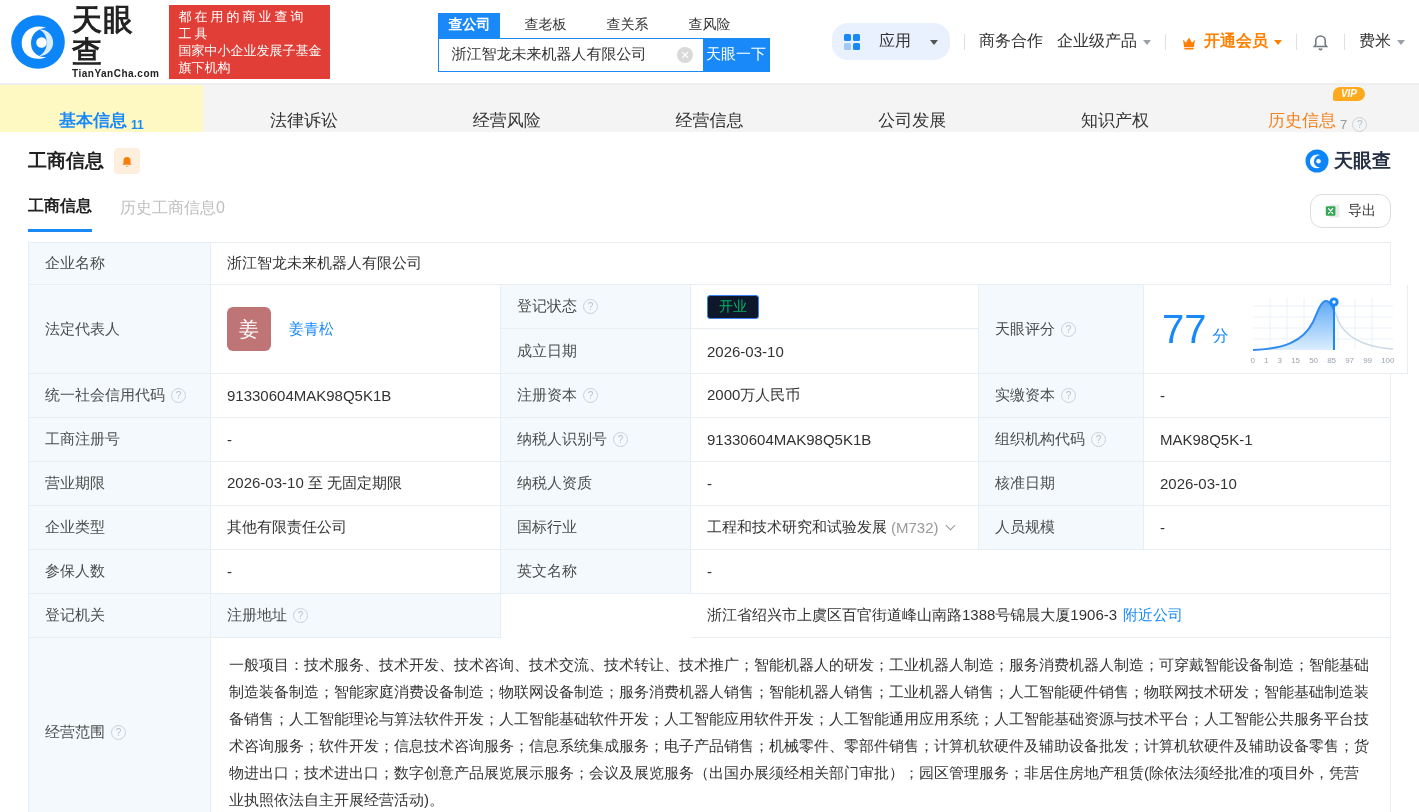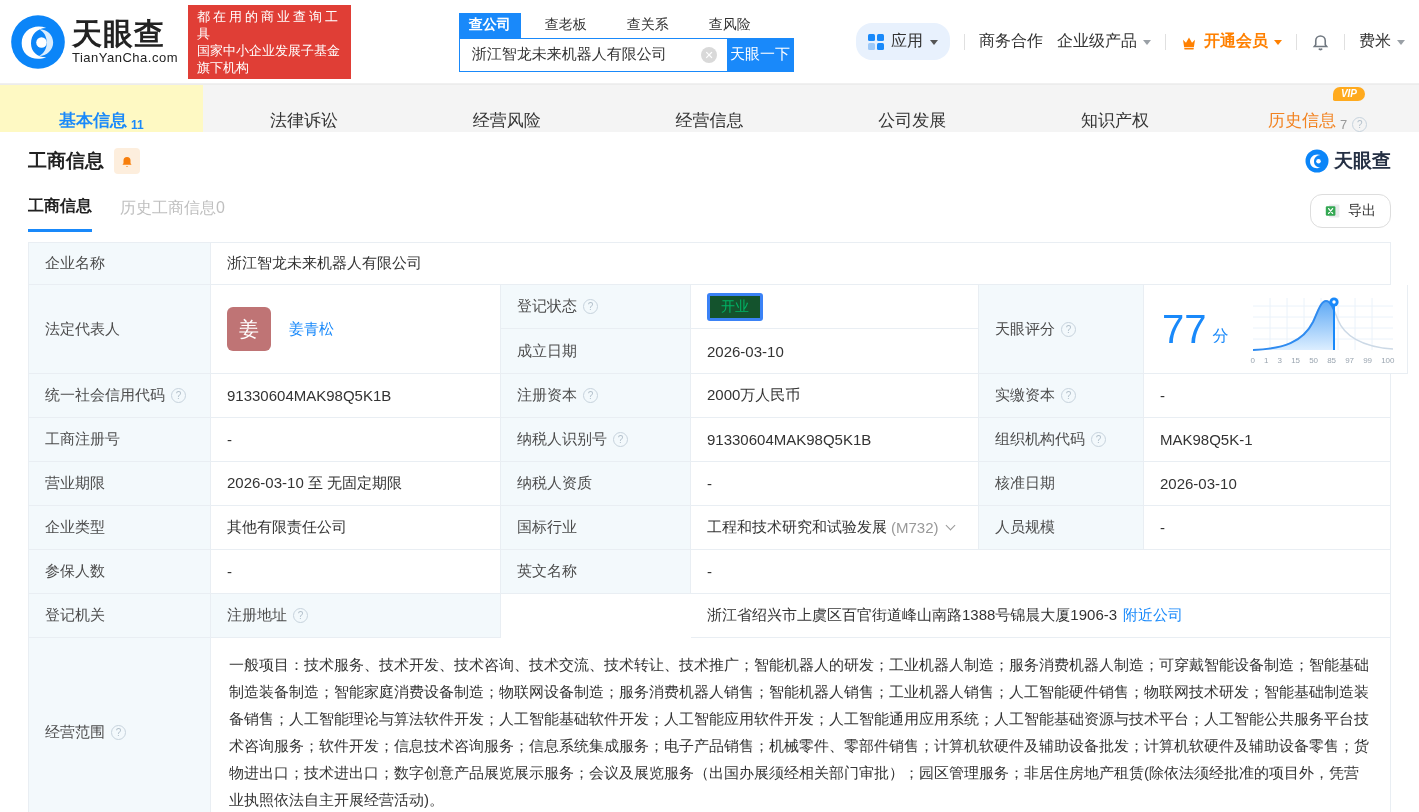--- a/index.html
+++ b/index.html
@@ -6,38 +6,38 @@
   html,body { width:1419px; height:812px; overflow:hidden; background:#fff;
     font-family:"Liberation Sans","DejaVu Sans",sans-serif; color:#333; }
 
   
   .header { height:84px; display:flex; align-items:center; padding:0 14px 0 10px;
     border-bottom:1px solid #f0f0f0; position:relative; }
   .logo { display:flex; align-items:center; cursor:pointer; }
   .logo-icon svg { display:block; }
   .logo-text { margin-left:6px; }
   .logo-title { font-size:30px; font-weight:700; color:#222; line-height:32px; letter-spacing:1px;}
-  .logo-domain { font-size:13px; font-weight:400; color:#222; letter-spacing:.5px; }
+  .logo-domain { font-size:10px; font-weight:700; color:#222; letter-spacing:.5px; }
   .slogan { background:#e03e36; color:#fff; margin-left:10px; padding:3px 9px; line-height:17px;
     font-size:13px; }
   .slogan .l1 { letter-spacing:3px; }
   .search-area { margin-left:108px; width:452px; }
   .search-tabs { display:flex; align-items:flex-end; height:26px; }
   .search-tab { font-size:14px; color:#333; margin-right:20px; padding:3px 10px 4px; cursor:pointer;}
   .search-tab.active { background:#1989fa; color:#fff; font-weight:700; margin-right:14px;}
   .search-box { display:flex; height:34px; border:1px solid #1989fa; }
   .search-input-wrap { flex:1; position:relative; display:flex; align-items:center; }
   .search-input { width:100%; height:100%; border:none; outline:none; font-size:15px; color:#333;
     padding:0 34px 0 12px; font-family:inherit; }
   .clear-icon { position:absolute; right:10px; width:16px; height:16px; border-radius:50%;
     background:#d9d9d9; color:#fff; font-size:11px; line-height:16px; text-align:center; cursor:pointer;}
   .search-btn { width:66px; background:#1989fa; color:#fff; border:none; font-size:15px;
     font-family:inherit; cursor:pointer; }
   .top-nav { display:flex; align-items:center; margin-left:62px; font-size:16px; white-space:nowrap;}
-  .apps-btn { display:flex; align-items:center; gap:7px; background:#e8f1fd; border-radius:16px;
+  .apps-btn { display:flex; align-items:center; gap:19px; background:#e8f1fd; border-radius:16px;
     padding:8px 12px; cursor:pointer; }
   .grid-icon { width:16px; height:16px; display:grid; grid-template-columns:7px 7px; grid-gap:2px;}
   .grid-icon i { width:7px; height:7px; background:#1989fa; border-radius:1.5px; }
   .grid-icon i.lite { background:#9ec9f8; }
   .nav-sep { width:1px; height:16px; background:#e0e0e0; margin:0 14px; }
   .nav-item { color:#333; cursor:pointer; display:flex; align-items:center; gap:6px; }
   .nav-item.vip { color:#ff8000; font-weight:700; }
   .caret { width:0; height:0; border-left:4.5px solid transparent; border-right:4.5px solid transparent;
     border-top:5.5px solid #555; margin-top:2px; }
   .caret.gray { border-top-color:#9aa0a6; }
@@ -86,21 +86,21 @@
   .c3a{ grid-column:3; grid-row:1; }  .c4a{ grid-column:4; grid-row:1; }
   .c3b{ grid-column:3; grid-row:2; }  .c4b{ grid-column:4; grid-row:2; }
   .c5 { grid-column:5; grid-row:1/3; } .c6 { grid-column:6; grid-row:1/3; }
   .span5 { grid-column:2/7; } .span3 { grid-column:4/7; }
   .q-icon { width:15px; height:15px; border:1px solid #c7d3dd; border-radius:50%; color:#b3c0cb;
     font-size:10px; line-height:13px; text-align:center; flex:none; cursor:pointer; }
   .q-icon::after { content:"?"; }
   .link { color:#1989fa; cursor:pointer; text-decoration:none; }
   .avatar { width:44px; height:44px; border-radius:6px; background:#bf7475; color:#fff;
     font-size:20px; display:flex; align-items:center; justify-content:center; margin-right:12px; flex:none;}
-  .tag-open { background:#14532d; border:3px solid #3b82f6; color:#00b365; font-size:14px;
+  .tag-open { background:#0f172a; border:1px solid #3b82f6; color:#00b365; font-size:14px;
     padding:2px 11px; border-radius:3px; }
   .muted { color:#999; }
   .chev { width:7px; height:7px; border-right:1.6px solid #999; border-bottom:1.6px solid #999;
     transform:rotate(45deg); margin:-4px 0 0 2px; cursor:pointer; flex:none; }
   .scope-cell { padding:13px 18px; line-height:27px; align-items:flex-start; }
   
   .score-cell { justify-content:flex-start; gap:4px; padding:0 10px 0 18px; }
   .score-num { font-size:40px; font-weight:400; color:#1989fa; line-height:1; }
   .score-unit { font-size:16px; color:#1989fa; margin-top:14px; }
   .score-chart { margin-left:14px; width:148px; }

